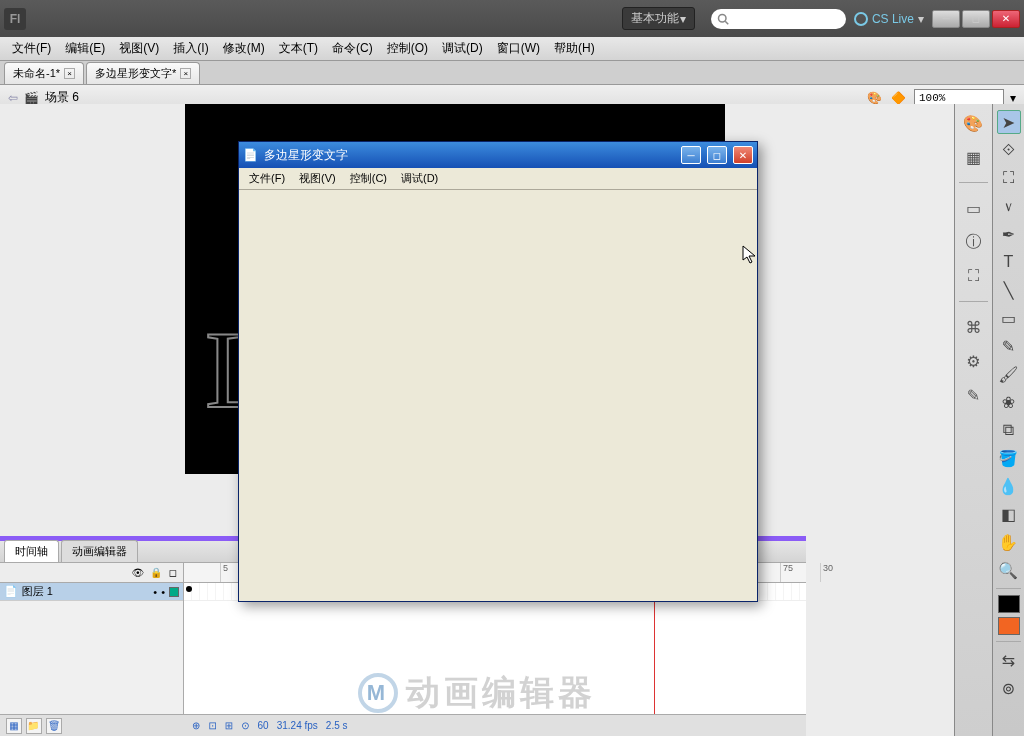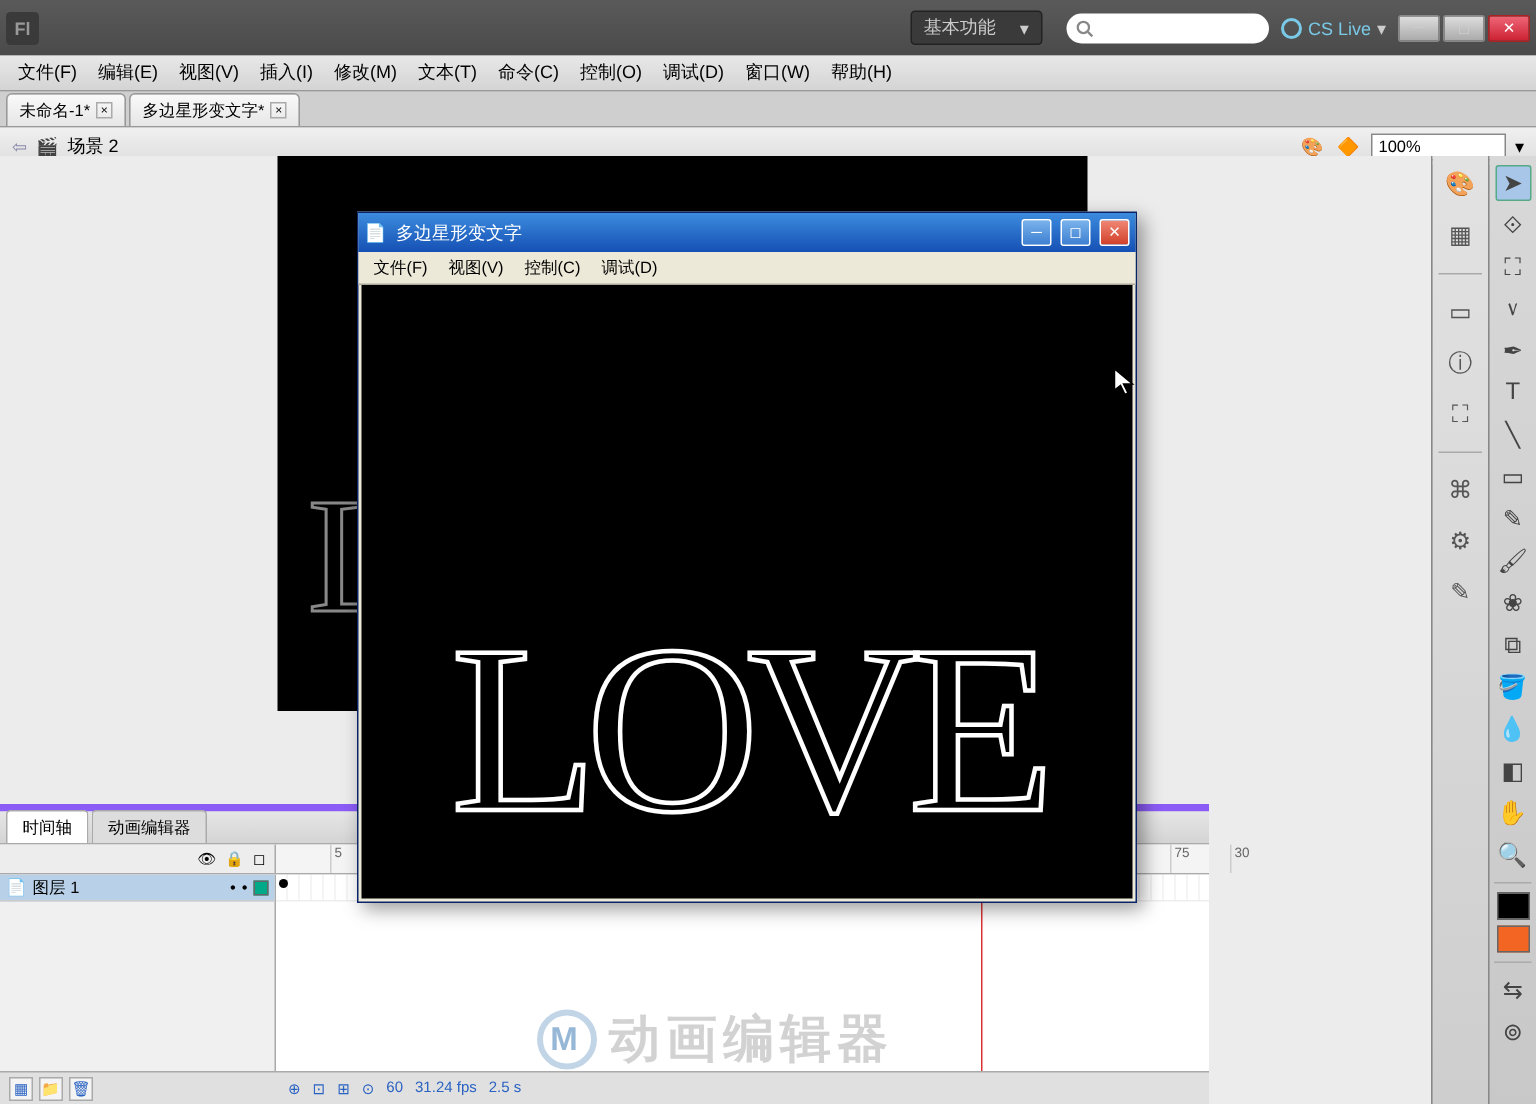--- a/index.html
+++ b/index.html
@@ -2,41 +2,41 @@
 <html><head>
 <meta charset="utf-8">
 <style>
 * { margin: 0; padding: 0; box-sizing: border-box; font-family: "Microsoft YaHei", Arial, sans-serif; }
 body { width: 1024px; height: 736px; overflow: hidden; background: #b8b8b8; position: relative; }
 
 
 .titlebar { height: 37px; background: linear-gradient(#5a5a5a, #4a4a4a); display: flex; align-items: center; padding: 0 4px; color: #ccc; font-size: 12px; }
 .titlebar .logo { width: 22px; height: 22px; background: #3a3a3a; border-radius: 3px; display: flex; align-items: center; justify-content: center; font-weight: bold; color: #999; margin-right: 8px; }
 .titlebar .spacer { flex: 1; }
-.titlebar .workspace { background: #3a3a3a; border: 1px solid #222; border-radius: 3px; padding: 2px 8px; display: flex; align-items: center; gap: 16px; }
+.titlebar .workspace { background: #3a3a3a; border: 1px solid #222; border-radius: 3px; padding: 2px 8px; display: flex; align-items: center; gap: 1px; }
 .titlebar .search { width: 135px; height: 20px; background: #fff; border-radius: 10px; margin: 0 8px; display: flex; align-items: center; padding: 0 6px; }
 .titlebar .search svg { width: 12px; height: 12px; }
 .titlebar .cslive { color: #7ac9e6; display: flex; align-items: center; gap: 4px; margin-right: 8px; }
 .titlebar .winbtns { display: flex; gap: 2px; }
 .titlebar .winbtn { width: 28px; height: 18px; border: 1px solid #888; background: linear-gradient(#ddd,#aaa); display: flex; align-items: center; justify-content: center; font-size: 10px; border-radius: 2px; }
 .titlebar .winbtn.close { background: linear-gradient(#e67,#c23); color: #fff; border-color: #a22; }
 
 
 .menubar { height: 24px; background: linear-gradient(#e8e8e8,#d4d4d4); border-bottom: 1px solid #999; display: flex; align-items: center; padding: 0 6px; font-size: 12px; gap: 2px; }
 .menubar .menuitem { padding: 2px 6px; cursor: default; }
 
 
 .doctabs { height: 24px; background: #cfcfcf; border-bottom: 1px solid #999; display: flex; align-items: flex-end; padding: 0 4px; font-size: 11px; }
 .doctabs .tab { background: linear-gradient(#fafafa,#e6e6e6); border: 1px solid #999; border-bottom: none; padding: 3px 8px; margin-right: 2px; border-radius: 4px 4px 0 0; display: flex; align-items: center; gap: 4px; }
 .doctabs .tab .x { width: 11px; height: 11px; border: 1px solid #aaa; font-size: 8px; display: flex; align-items: center; justify-content: center; }
 
 
 .scenebar { height: 26px; background: linear-gradient(#f0f0f0,#dedede); border-bottom: 1px solid #aaa; display: flex; align-items: center; padding: 0 8px; font-size: 12px; gap: 6px; }
 .scenebar .spacer { flex: 1; }
-.scenebar .zoomsel { width: 90px; height: 18px; border: 1px solid #888; background: #fff; font-size: 11px; padding: 0 4px; }
+.scenebar .zoomsel { width: 90px; height: 18px; border: 1px solid #888; background: #fff; font-size: 11px; padding: 0 4px; font-family: Liberation Mono, monospace; }
 .scenebar .iconbtn { width: 18px; height: 18px; display:flex; align-items:center; justify-content:center; }
 
 
 .main { position: absolute; top: 104px; bottom: 0; left: 0; right: 0; display: flex; }
 .stagearea { flex: 1; background: #ececec; position: relative; overflow: hidden; }
 .canvas { position: absolute; left: 185px; top: 0; width: 540px; height: 370px; background: #000; }
 .canvas .faded-L { position:absolute; left:20px; bottom:40px; color:#888; font-family: Georgia, serif; font-size:110px; -webkit-text-stroke: 2px #888; color: transparent; }
 
 
 .rightcol { width: 38px; background: linear-gradient(#e2e2e2,#cecece); border-left: 1px solid #888; display: flex; flex-direction: column; align-items: center; padding-top: 6px; gap: 8px; }
@@ -145,21 +145,21 @@
   </div>
   <div class="tab">
     <span>多边星形变文字*</span>
     <span class="x">×</span>
   </div>
 </div>
 
 <div class="scenebar">
   <span style="color:#88a">⇦</span>
   <span>🎬</span>
-  <span>场景 2</span>
+  <span>场景 6</span>
   <div class="spacer"></div>
   <span class="iconbtn">🎨</span>
   <span class="iconbtn">🔶</span>
   <input class="zoomsel" value="100%" style="">
   <span>▾</span>
 </div>
 
 <div class="main">
   <div class="stagearea">
     <div class="canvas">
@@ -286,20 +286,17 @@
     <div class="pvbtn">─</div>
     <div class="pvbtn">◻</div>
     <div class="pvbtn close">✕</div>
   </div>
   <div class="pvmenu">
     <span>文件(F)</span>
     <span>视图(V)</span>
     <span>控制(C)</span>
     <span>调试(D)</span>
   </div>
-  <div class="pvstage">
-    <div class="love">LOVE</div>
-  </div>
 </div>
 
 <svg class="cursor" width="16" height="20">
   <path d="M1 1 L1 15 L5 12 L8 18 L10 17 L7 11 L13 11 Z" fill="#fff" stroke="#000"></path>
 </svg>
 
 </body></html>

